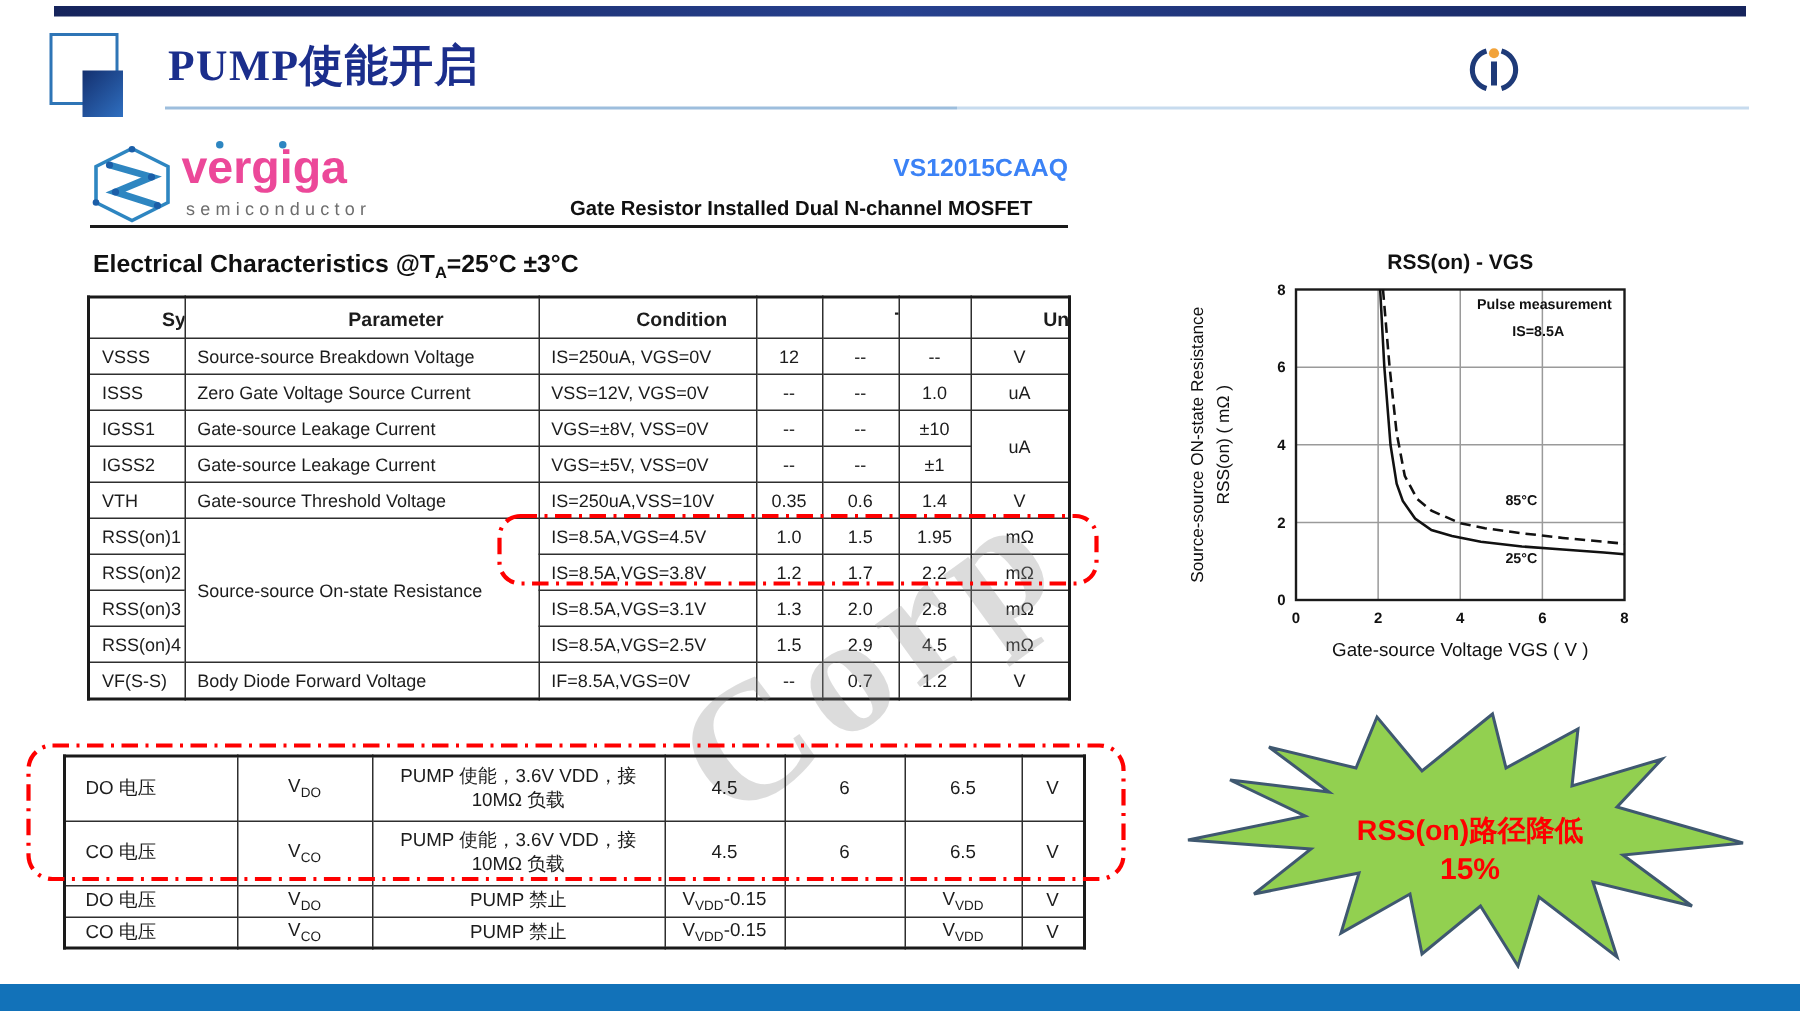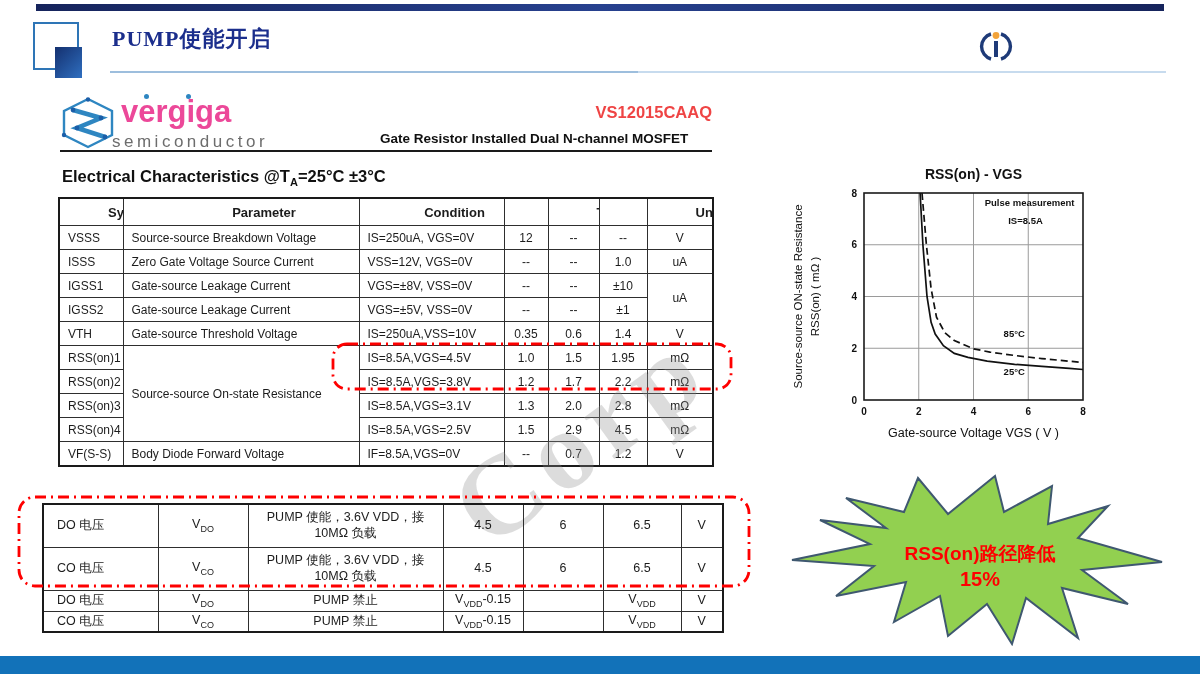--- a/index.html
+++ b/index.html
@@ -6,31 +6,31 @@
   body{
     width:1200px;height:674px;position:relative;overflow:hidden;background:#ffffff;
     font-family:"Liberation Sans",sans-serif;color:#1c1c1c;
   }
   .abs{position:absolute;}
 
   
   .topbar{left:36px;top:4px;width:1128px;height:7px;background:linear-gradient(90deg,#16245c,#27418f 50%,#16245c);}
   .deco-outline{left:33px;top:22px;width:42px;height:44px;border:2.5px solid #2e75b6;background:#fff;}
   .deco-fill{left:55px;top:47px;width:27px;height:31px;background:linear-gradient(135deg,#14306f,#2f6fc0);}
-  .page-title{left:112px;top:24px;font-family:"Liberation Serif",serif;font-size:22px;font-weight:600;color:#1b2e8c;letter-spacing:1px;white-space:nowrap;}
+  .page-title{left:112px;top:24px;font-family:"Liberation Serif",serif;font-size:29px;font-weight:600;color:#1b2e8c;letter-spacing:1px;white-space:nowrap;}
   .title-rule{left:110px;top:71px;width:1056px;height:2px;background:linear-gradient(90deg,#9dbedd 0 50%,#c7dbee 50%);}
   .brand{left:978px;top:28px;display:flex;align-items:center;gap:2px;}
   .brand-text{font-size:25px;font-weight:bold;color:#1e3a78;letter-spacing:1px;}
 
   
   .vg-icon{left:60px;top:97px;}
   .vg-name{left:121px;top:94px;font-size:31px;font-weight:bold;color:#ec4899;letter-spacing:0;}
   .vg-dot{width:5px;height:5px;border-radius:50%;background:#2e86c1;}
-  .vg-tagline{left:112px;top:132px;font-size:17px;color:#6d6d6d;letter-spacing:3.5px;}
-  .part-number{left:500px;top:103px;width:212px;text-align:right;font-size:16.5px;font-weight:bold;color:#ef4444;}
+  .vg-tagline{left:124px;top:132px;font-size:12px;color:#6d6d6d;letter-spacing:3.5px;}
+  .part-number{left:500px;top:103px;width:212px;text-align:right;font-size:16.5px;font-weight:bold;color:#3b82f6;}
   .doc-subtitle{left:380px;top:131px;width:332px;text-align:left;font-size:13.5px;font-weight:bold;color:#101010;}
   .ds-rule{left:60px;top:150px;width:652px;height:2px;background:#1a1a1a;}
   .section-title{left:62px;top:167px;font-size:16.5px;font-weight:bold;color:#101010;}
   .section-title sub{font-size:11px;}
 
   
   table{border-collapse:collapse;table-layout:fixed;}
   .ec{left:58px;top:197px;width:654px;border:2px solid #1a1a1a;}
   .ec th,.ec td{border:1px solid #2e2e2e;font-size:12px;padding:0 2px;overflow:hidden;white-space:nowrap;}
   .ec th{height:26px;font-size:13px;font-weight:bold;text-align:center;padding-left:48px;}

